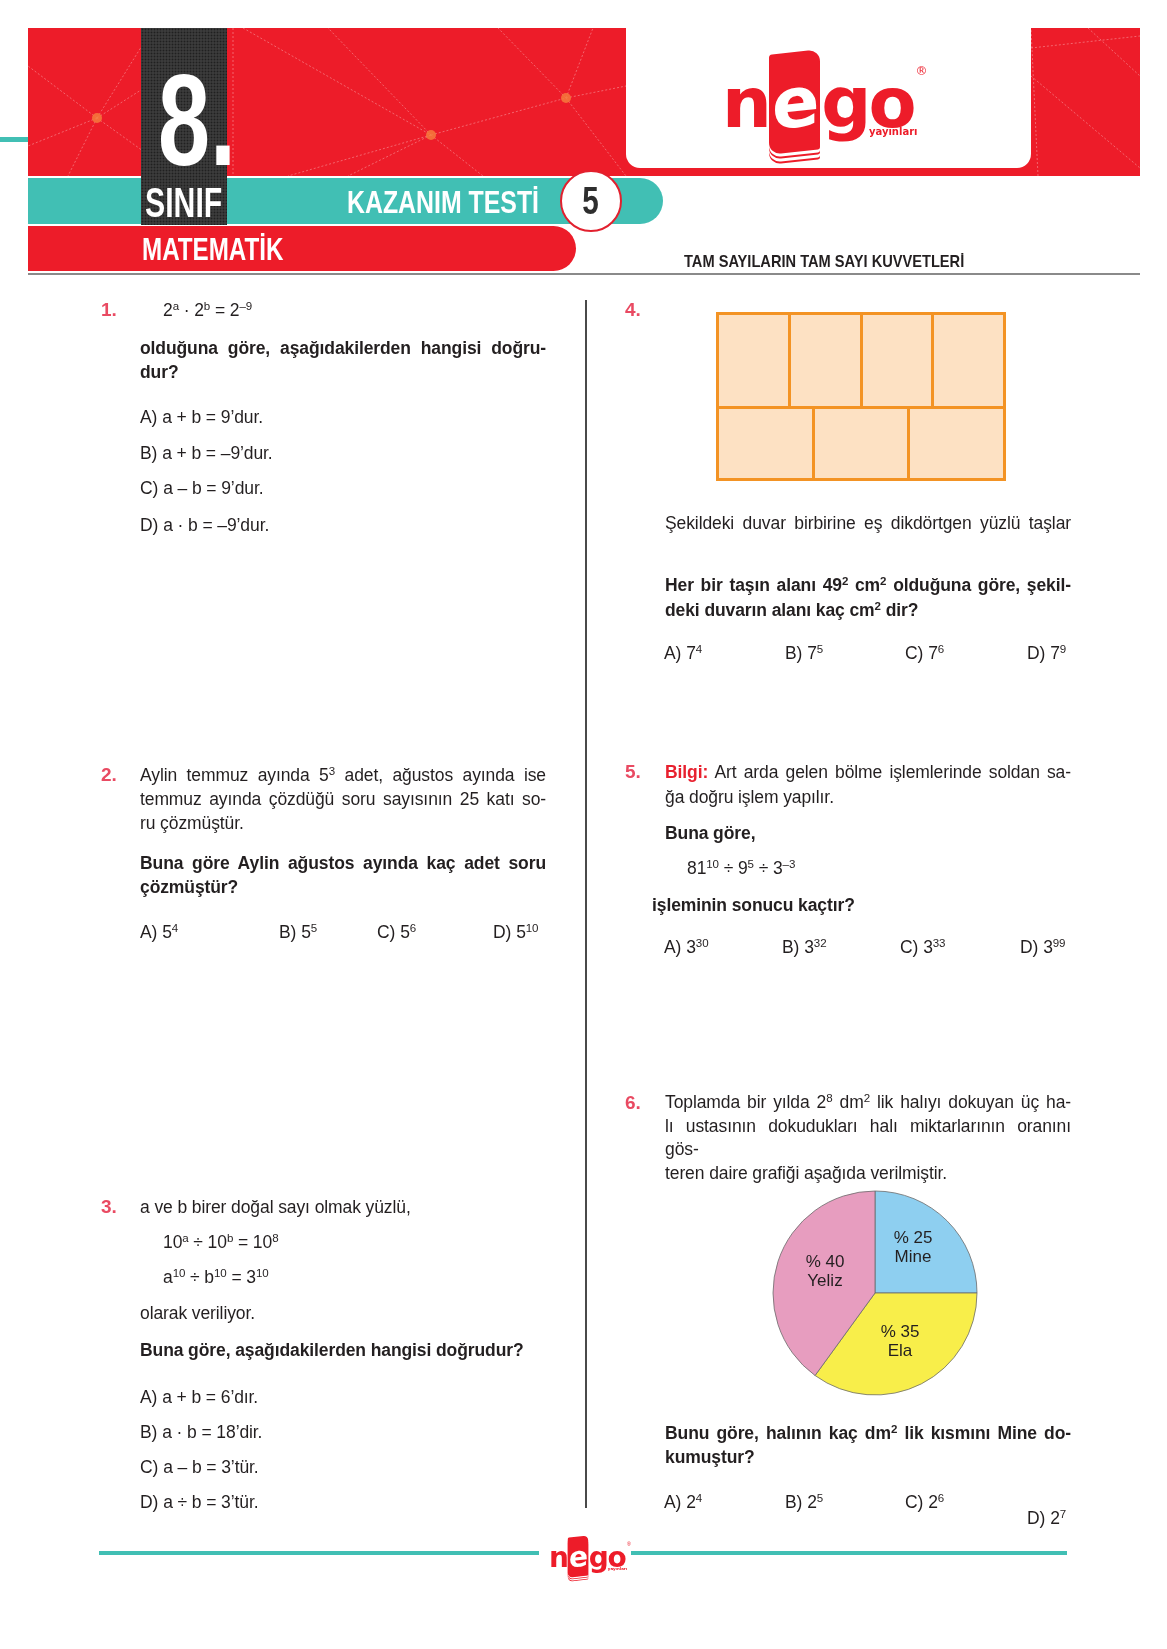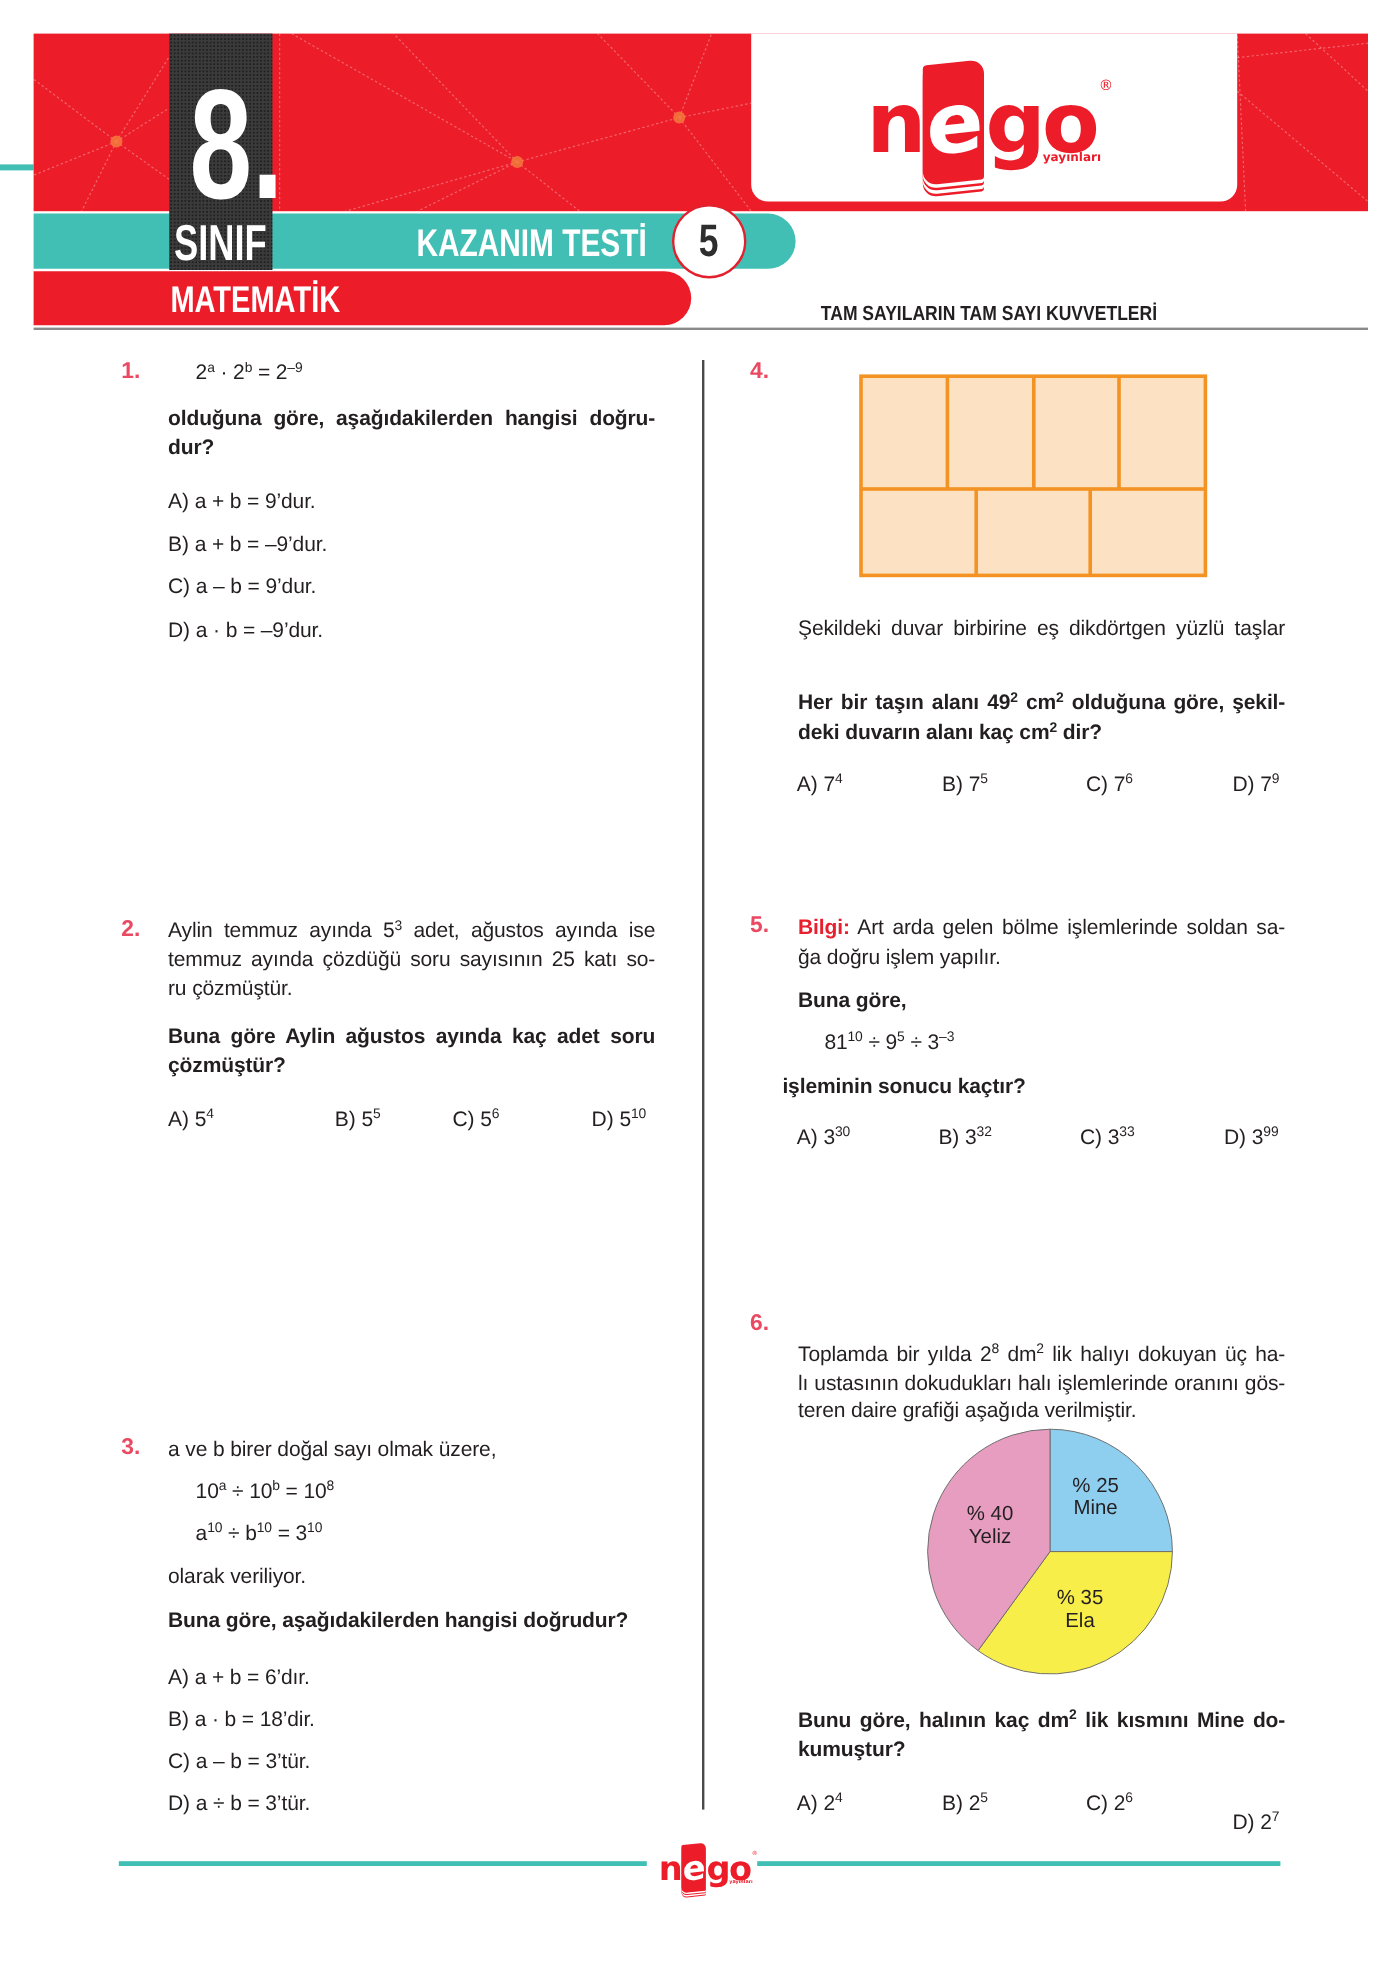--- a/index.html
+++ b/index.html
@@ -161,21 +161,21 @@
   <div class="abs txt col b" style="left:140px; top:851px;">
     <div class="j">Buna göre Aylin ağustos ayında kaç adet soru</div>
     <div>çözmüştür?</div>
   </div>
   <div class="abs txt opt" style="left:140px; top:920px;"><span class="lbl">A)</span><span>5<sup>4</sup></span></div>
   <div class="abs txt opt" style="left:258px; top:920px;margin-left:21px;"><span class="lbl">B)</span><span>5<sup>5</sup></span></div>
   <div class="abs txt opt" style="left:377px; top:920px;text-align:right;"><span class="lbl">C)</span><span>5<sup>6</sup></span></div>
   <div class="abs txt opt" style="left:493px; top:920px;"><span class="lbl">D)</span><span>5<sup>10</sup></span></div>
 
   <div class="abs qnum" style="left:101px; top:1195px;">3.</div>
-  <div class="abs txt" style="left:140px; top:1195px;">a ve b birer doğal sayı olmak üzere,</div>
+  <div class="abs txt" style="left:140px; top:1195px;">a ve b birer doğal sayı olmak yüzlü,</div>
   <div class="abs txt" style="left:163px; top:1230px;">10<sup>a</sup> ÷ 10<sup>b</sup> = 10<sup>8</sup></div>
   <div class="abs txt" style="left:163px; top:1265px;">a<sup>10</sup> ÷ b<sup>10</sup> = 3<sup>10</sup></div>
   <div class="abs txt" style="left:140px; top:1301px;">olarak veriliyor.</div>
   <div class="abs txt b" style="left:140px; top:1338px;">Buna göre, aşağıdakilerden hangisi doğrudur?</div>
   <div class="abs txt opt" style="left:140px; top:1385px;"><span class="lbl">A)</span><span>a + b = 6’dır.</span></div>
   <div class="abs txt opt" style="left:140px; top:1420px;"><span class="lbl">B)</span><span>a · b = 18’dir.</span></div>
   <div class="abs txt opt" style="left:140px; top:1455px;"><span class="lbl">C)</span><span>a – b = 3’tür.</span></div>
   <div class="abs txt opt" style="left:140px; top:1490px;"><span class="lbl">D)</span><span>a ÷ b = 3’tür.</span></div>
 
   <div class="abs qnum" style="left:625px; top:298px;">4.</div>
@@ -211,23 +211,23 @@
   </div>
   <div class="abs txt b" style="left:665px; top:821px;">Buna göre,</div>
   <div class="abs txt" style="left:687px; top:856px;">81<sup>10</sup> ÷ 9<sup>5</sup> ÷ 3<sup>–3</sup></div>
   <div class="abs txt b" style="left:652px; top:893px;text-align:right;">işleminin sonucu kaçtır?</div>
   <div class="abs txt opt" style="left:664px; top:935px;"><span class="lbl">A)</span><span>3<sup>30</sup></span></div>
   <div class="abs txt opt" style="left:782px; top:935px;"><span class="lbl">B)</span><span>3<sup>32</sup></span></div>
   <div class="abs txt opt" style="left:900px; top:935px;"><span class="lbl">C)</span><span>3<sup>33</sup></span></div>
   <div class="abs txt opt" style="left:1020px; top:935px;"><span class="lbl">D)</span><span>3<sup>99</sup></span></div>
 
   <div class="abs qnum" style="left:625px; top:1091px;">6.</div>
-  <div class="abs txt col" style="left:665px; top:1091px; line-height:23.5px;margin-top:26px;">
+  <div class="abs txt col" style="left:665px; top:1091px; line-height:23.5px;">
     <div class="j">Toplamda bir yılda 2<sup>8</sup> dm<sup>2</sup> lik halıyı dokuyan üç ha-</div>
-    <div class="j">lı ustasının dokudukları halı işlemlerinde oranını gös-</div>
+    <div class="j">lı ustasının dokudukları halı miktarlarının oranını gös-</div>
     <div>teren daire grafiği aşağıda verilmiştir.</div>
   </div>
   <div class="abs pie">
     <svg width="210" height="210" viewBox="0 0 210 210">
       <path stroke="#6b6b6b" stroke-width="0.8" d="M105,105 L105.00,3.00 A102,102 0 0 1 207.00,105.00 Z" fill="#8ecff0"></path>
       <path stroke="#6b6b6b" stroke-width="0.8" d="M105,105 L207.00,105.00 A102,102 0 0 1 45.05,187.52 Z" fill="#f8ee4a"></path>
       <path stroke="#6b6b6b" stroke-width="0.8" d="M105,105 L45.05,187.52 A102,102 0 0 1 105.00,3.00 Z" fill="#e79dbf"></path>
     </svg>
     <div class="pie-label" style="left:108px; top:40px;">
       <div>% 25</div>

